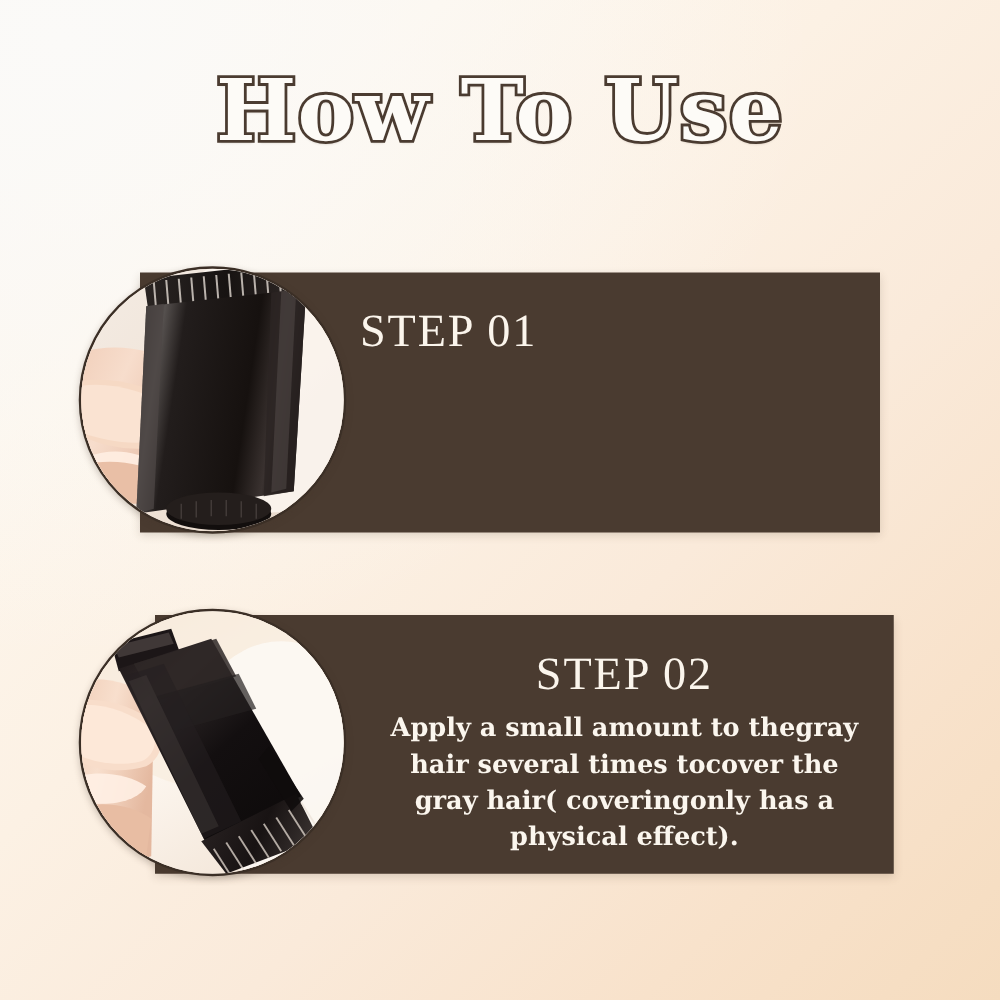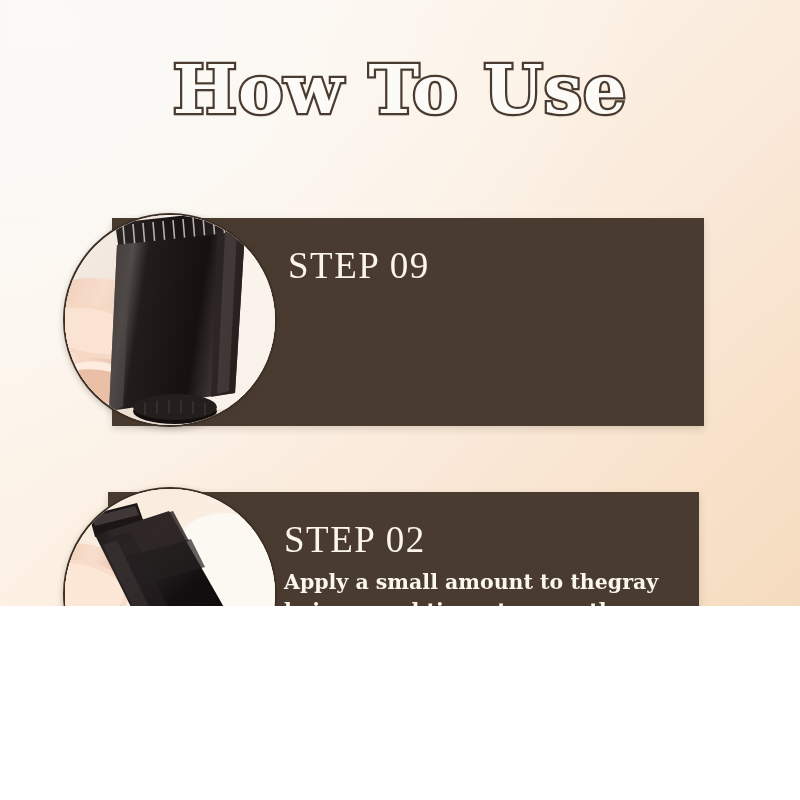--- a/index.html
+++ b/index.html
@@ -10,21 +10,21 @@
   body {
     width: 800px;
     height: 800px;
     overflow: hidden;
     font-family: "Liberation Serif", "DejaVu Serif", serif;
   }
 
   #poster {
     position: relative;
     width: 800px;
-    height: 606px;
+    height: 800px;
     background:
       radial-gradient(ellipse 1100px 900px at 6% 4%, #fbfaf8 0%, rgba(251,250,248,0) 55%),
       linear-gradient(135deg,
         #f9f7f4 0%,
         #fdf6ec 22%,
         #fcf1e4 42%,
         #faeada 62%,
         #f8e2cb 82%,
         #f5dcbf 100%);
     overflow: hidden;
@@ -54,21 +54,21 @@
   
   .step {
     position: absolute;
   }
   .panel {
     position: absolute;
     background: #4a3b30;
     box-shadow: 0 3px 7px rgba(80,60,45,0.18);
   }
   #step1 .panel { left: 112px; top: 218px;  width: 592px; height: 208px; }
-  #step2 .panel { left: 108px; top: 492px;  width: 591px; height: 207px; }
+  #step2 .panel { left: 124px; top: 492px;  width: 591px; height: 207px; text-align: center; }
 
   .panel-text {
     position: absolute;
     left: 176px;
     right: 16px;
     top: 26px;
     color: #fdf8f0;
   }
   .step-heading {
     font-family: "Liberation Serif", "DejaVu Serif", serif;
@@ -110,21 +110,21 @@
 
 <div id="poster">
 
   <div class="title-wrap">
     <span class="title">How To Use</span>
   </div>
 
   <div class="step" id="step1">
     <div class="panel">
       <div class="panel-text">
-        <h2 class="step-heading">STEP 09</h2>
+        <h2 class="step-heading">STEP 01</h2>
       </div>
     </div>
 
     <div class="photo" id="photo1">
       <svg viewBox="0 0 210 210" preserveAspectRatio="xMidYMid slice">
         <defs>
           <linearGradient id="bg1" x1="0" y1="0" x2="1" y2="1">
             <stop offset="0%" stop-color="#f4ece4"></stop>
             <stop offset="55%" stop-color="#efe2d6"></stop>
             <stop offset="100%" stop-color="#e6d7c9"></stop>

